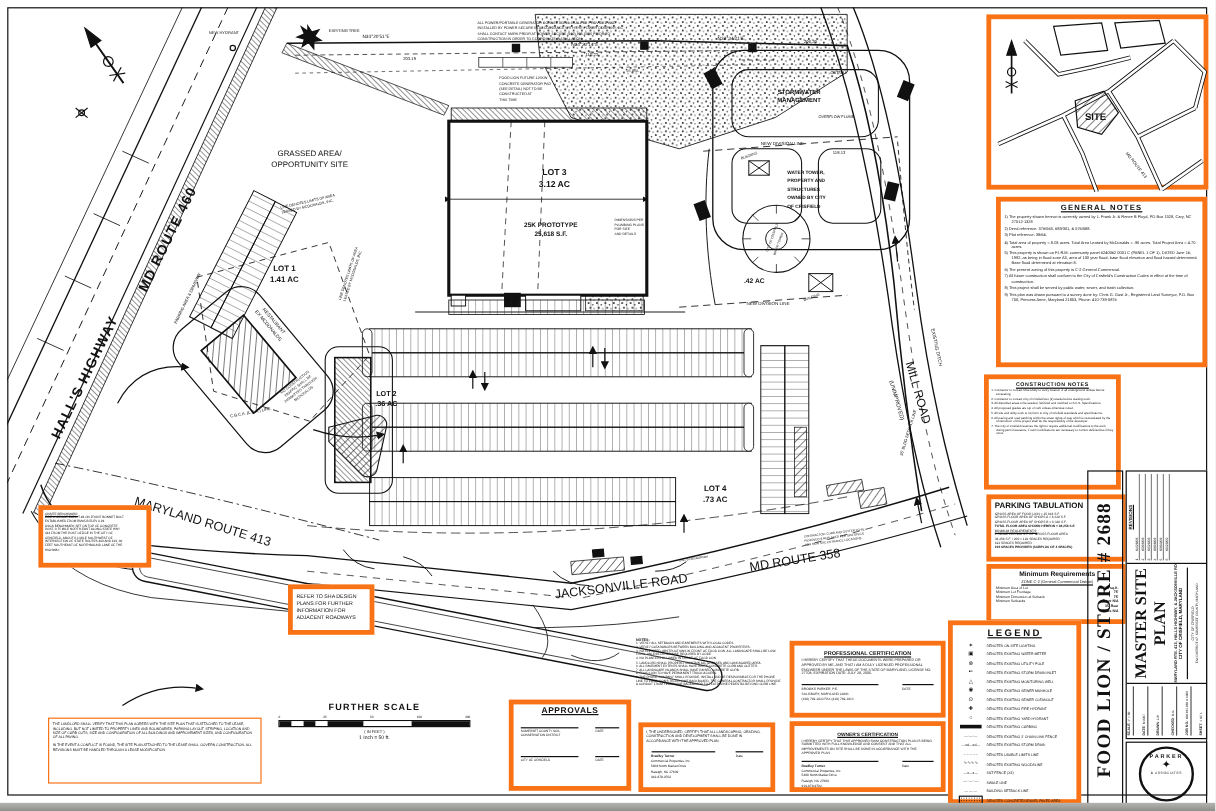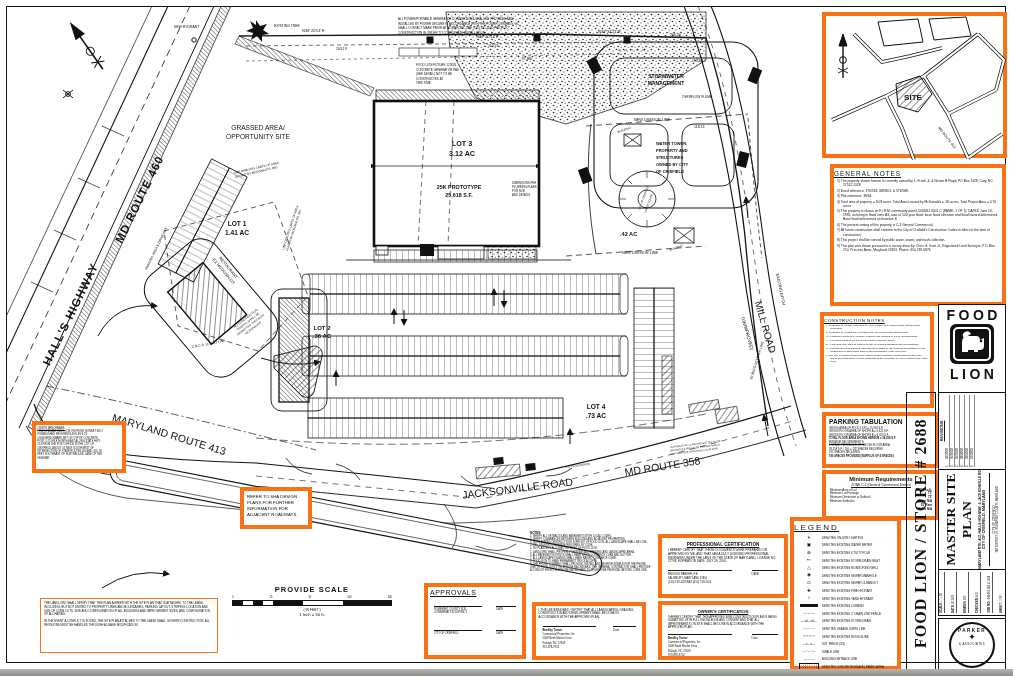--- a/index.html
+++ b/index.html
@@ -2,21 +2,21 @@
 <html><head>
 <meta charset="utf-8">
 <style>
   html,body{margin:0;padding:0;background:#e8e8e4;}
   .sheet{position:relative;width:1013px;height:676px;background:#fff;overflow:hidden;
          font-family:"Liberation Sans","DejaVu Sans",sans-serif;color:#111;}
   .frame{position:absolute;left:6px;top:6px;right:7px;bottom:13px;border:1.6px solid #111;pointer-events:none;}
   .shadow-bottom{position:absolute;left:0;right:0;bottom:0;height:7px;background:linear-gradient(#b5b5b2,#8c8c89);}
   .abs{position:absolute;}
   .box{position:absolute;background:#fff;border:4px solid #f97316;box-sizing:border-box;}
-  .tt{font-weight:normal;text-decoration:underline;}
+  .tt{font-weight:bold;text-align:center;text-decoration:underline;}
   
   .gn-title{font-size:6.4px;letter-spacing:1px;margin:2px 0 2px;}
   .gn-item{font-size:3.3px;line-height:1.25;margin:0 3px 1.4px 3px;padding-left:6px;text-indent:-6px;}
   .cn-title{font-size:4.4px;letter-spacing:.5px;margin:1.5px 0 1.5px;}
   .cn-item{font-size:2.5px;line-height:1.2;margin:0 2px 1px 2px;padding-left:4px;text-indent:-4px;}
   .pt-title{font-size:6.6px;font-weight:bold;margin:2px 3px 1.5px;}
   .pt-line{font-size:2.7px;line-height:1.3;margin:0 3px;}
   .mr-title{font-size:5.6px;font-weight:bold;text-align:center;margin:2px 0 1px;}
   .mr-sub{font-size:3.3px;text-align:center;text-decoration:underline;margin-bottom:1.5px;}
   .mr-row{display:flex;justify-content:space-between;font-size:2.9px;margin:0 4px;line-height:1.35;}
@@ -417,21 +417,21 @@
     <div style="font-size:2.6px;line-height:1.2;">3. NO ELEVATED OBSTRUCTIONS IN FRONT OF FOOD LION. ALL LANDSCAPE SHALL BE LOW-LYING, UNLESS OTHERWISE REQUIRED BY CODE.</div>
     <div style="font-size:2.6px;line-height:1.2;">4. NO PLANTERS ALLOWED IN FRONT OF FOOD LION.</div>
     <div style="font-size:2.6px;line-height:1.2;">5. LANDLORD SHALL PROPERLY MAINTAIN ALL GRASSED AND LANDSCAPED AREA.</div>
     <div style="font-size:2.6px;line-height:1.2;">6. ALL PAVEMENT EXTENTS SHALL HAVE WHITE CONCRETE CURB AND GUTTER.</div>
     <div style="font-size:2.6px;line-height:1.2;">7. ALL LANDSCAPE ISLANDS SHALL HAVE RAISED CONCRETE CURB.</div>
     <div style="font-size:2.6px;line-height:1.2;">8. FOOD LION TO HAVE PERMANENT TRUCK ACCESS.</div>
     <div style="font-size:2.6px;line-height:1.2;">9. THE PHONE COMPANY SHALL PROVIDE, INSTALL AND BE RESPONSIBLE FOR THE PHONE LINE TO FOOD LION'S TELEPHONE BACKBOARD. THE GENERAL CONTRACTOR SHALL PROVIDE A CONDUIT FROM TELEPHONE BACKBOARD TO TELEPHONE PEDESTAL BEYOND CURB LINE.</div>
   </div>
 
   <div class="abs" style="left:232px;top:585px;width:160px;">
-    <div style="font-size:7.5px;font-weight:bold;text-align:center;letter-spacing:1px;">PROVIDE SCALE</div>
+    <div style="font-size:7.5px;font-weight:bold;text-align:center;letter-spacing:1px;">FURTHER SCALE</div>
     <div class="ticks" style="margin-top:2px;">
       <span>0</span>
       <span>25</span>
       <span>50</span>
       <span>100</span>
       <span>200</span>
     </div>
     <div class="scalebar">
       <div style="width:10px;background:#111;"></div>
         <div style="width:10px;background:#fff;"></div>
@@ -549,32 +549,20 @@
     <div class="tt cn-title">CONSTRUCTION   NOTES</div>
     <div class="cn-item">1.  Contractor to contact Miss Utility to verify location of all underground utilities before excavating.</div>
     <div class="cn-item">2.  Contractor to contact City of Crisfield two (2) weeks before starting work.</div>
     <div class="cn-item">3.  All disturbed areas to be seeded, fertilized and mulched to S.C.S. Specifications.</div>
     <div class="cn-item">4.  All proposed grades are top of curb unless otherwise noted.</div>
     <div class="cn-item">5.  All site and utility work to conform to City of Crisfield standards and specifications.</div>
     <div class="cn-item">6.  All paving and road patching within the street rights-of-way which is necessitated by the construction of this project shall be the responsibility of the developer.</div>
     <div class="cn-item">7.  The City of Crisfield reserves the right to require additional modifications to the work during permit issuance, if such modifications are necessary to correct deficiencies if they occur.</div>
   </div>
 
-  <div class="fl-logo">
-    <div class="fl-word">FOOD</div>
-    <div class="fl-emblem">
-      <svg width="44" height="40" viewBox="0 0 44 40">
-        <rect x="4" y="4" width="36" height="32" rx="4" fill="none" stroke="#fff" stroke-width="2"></rect>
-        <path d="M12,28 L12,18 Q12,12 18,12 L26,12 Q30,12 30,16 L34,14 L34,22 Q34,26 30,26 L28,26 L28,28 L24,28 L24,26 L18,26 L18,28 Z" fill="#fff"></path>
-        <path d="M14,14 q-3,-4 1,-6 q4,-2 6,2" fill="#fff"></path>
-        <circle cx="31" cy="17" r="1.3" fill="#111"></circle>
-      </svg>
-    </div>
-    <div class="fl-word">LION</div>
-  </div>
 
   <div class="box" style="left:822px;top:412px;width:118px;height:56px;">
     <div class="pt-title">PARKING TABULATION</div>
     <div class="pt-line">GROSS AREA OF FOOD LION = 25,618 S.F.</div>
     <div class="pt-line">GROSS FLOOR AREA OF SHOPS A = 6,320 S.F.</div>
     <div class="pt-line">GROSS FLOOR AREA OF SHOPS B = 6,320 S.F.</div>
     <div class="pt-line" style="font-weight:bold;">TOTAL FLOOR AREA SHOWN HEREON = 38,258 S.F.</div>
     <div class="pt-line" style="text-decoration:underline;">MINIMUM REQUIREMENTS:</div>
     <div class="pt-line">1 SPACE PER 200 S.F. OF GROSS FLOOR AREA</div>
     <div class="pt-line">38,258 S.F. / 200 = 192 SPACES REQUIRED</div>

